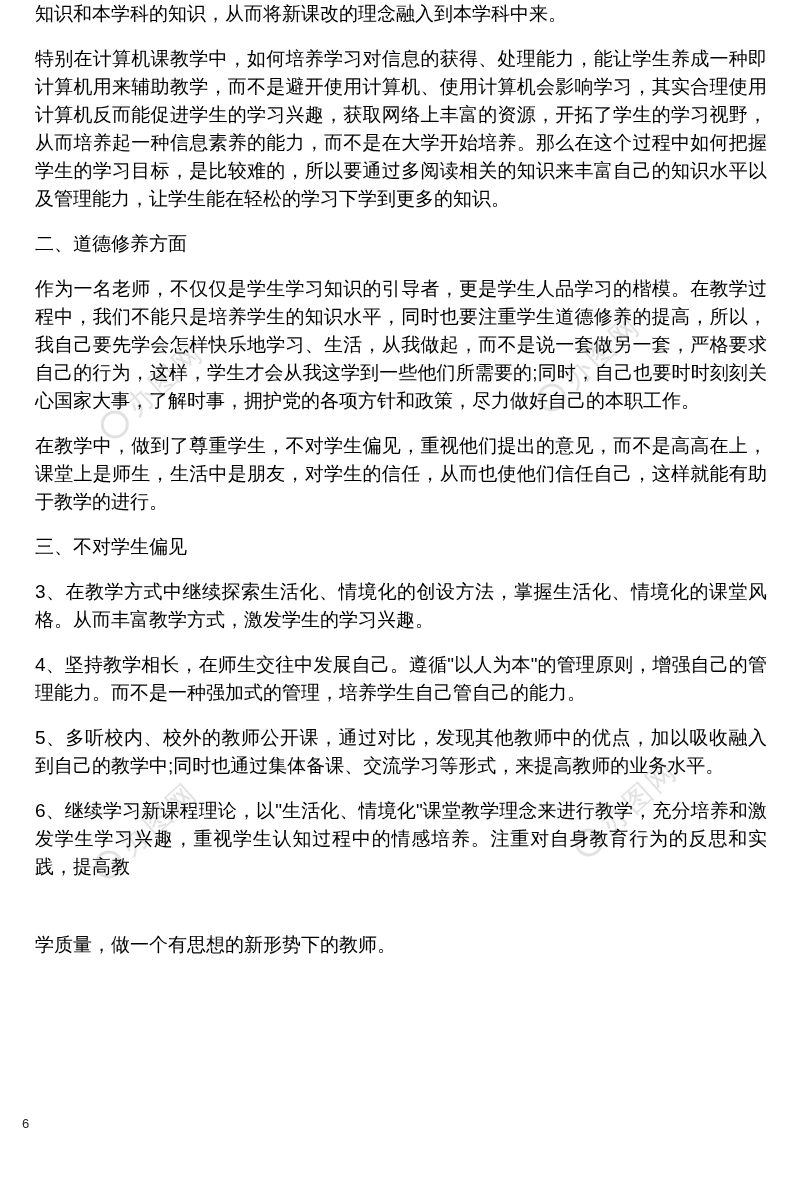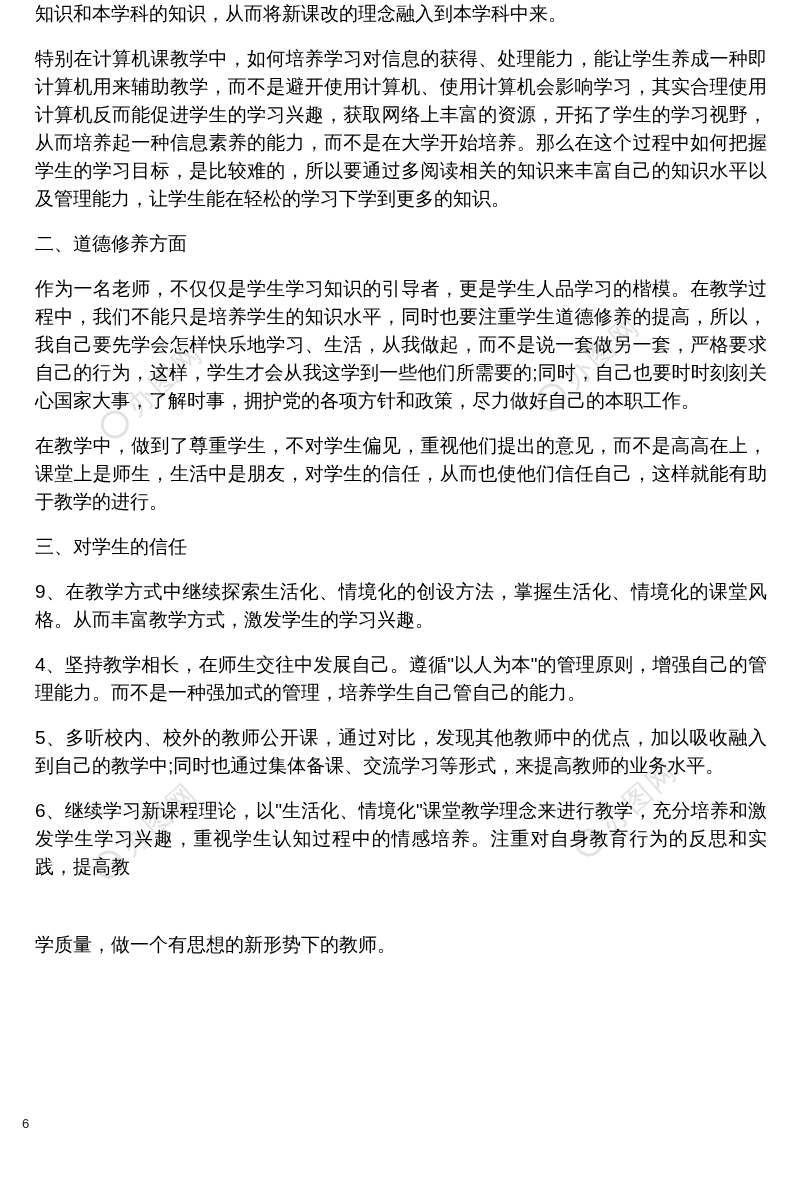--- a/index.html
+++ b/index.html
@@ -83,21 +83,21 @@
   <span class="wm-logo"></span>
   <span>办图网</span>
 </div>
 
 <div class="doc">
   <p>知识和本学科的知识，从而将新课改的理念融入到本学科中来。</p>
   <p>特别在计算机课教学中，如何培养学习对信息的获得、处理能力，能让学生养成一种即计算机用来辅助教学，而不是避开使用计算机、使用计算机会影响学习，其实合理使用计算机反而能促进学生的学习兴趣，获取网络上丰富的资源，开拓了学生的学习视野，从而培养起一种信息素养的能力，而不是在大学开始培养。那么在这个过程中如何把握学生的学习目标，是比较难的，所以要通过多阅读相关的知识来丰富自己的知识水平以及管理能力，让学生能在轻松的学习下学到更多的知识。</p>
   <p>二、道德修养方面</p>
   <p>作为一名老师，不仅仅是学生学习知识的引导者，更是学生人品学习的楷模。在教学过程中，我们不能只是培养学生的知识水平，同时也要注重学生道德修养的提高，所以，我自己要先学会怎样快乐地学习、生活，从我做起，而不是说一套做另一套，严格要求自己的行为，这样，学生才会从我这学到一些他们所需要的;同时，自己也要时时刻刻关心国家大事，了解时事，拥护党的各项方针和政策，尽力做好自己的本职工作。</p>
   <p>在教学中，做到了尊重学生，不对学生偏见，重视他们提出的意见，而不是高高在上，课堂上是师生，生活中是朋友，对学生的信任，从而也使他们信任自己，这样就能有助于教学的进行。</p>
-  <p>三、对学生的信任</p>
-  <p>9、在教学方式中继续探索生活化、情境化的创设方法，掌握生活化、情境化的课堂风格。从而丰富教学方式，激发学生的学习兴趣。</p>
+  <p>三、不对学生偏见</p>
+  <p>3、在教学方式中继续探索生活化、情境化的创设方法，掌握生活化、情境化的课堂风格。从而丰富教学方式，激发学生的学习兴趣。</p>
   <p>4、坚持教学相长，在师生交往中发展自己。遵循"以人为本"的管理原则，增强自己的管理能力。而不是一种强加式的管理，培养学生自己管自己的能力。</p>
   <p>5、多听校内、校外的教师公开课，通过对比，发现其他教师中的优点，加以吸收融入到自己的教学中;同时也通过集体备课、交流学习等形式，来提高教师的业务水平。</p>
   <p>6、继续学习新课程理论，以"生活化、情境化"课堂教学理念来进行教学，充分培养和激发学生学习兴趣，重视学生认知过程中的情感培养。注重对自身教育行为的反思和实践，提高教</p>
   <p class="gap-before">学质量，做一个有思想的新形势下的教师。</p>
 </div>
 
 <div class="page-footer-mark">6</div>
 
 </body></html>

